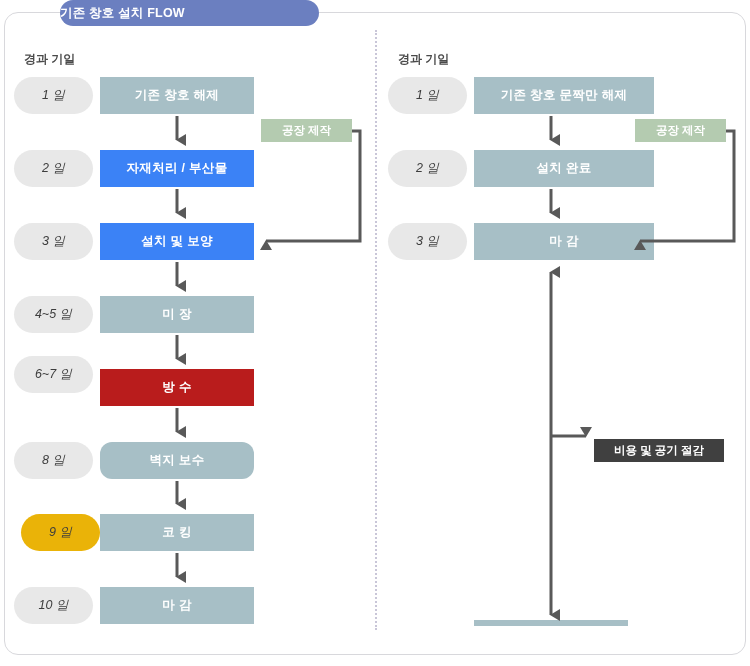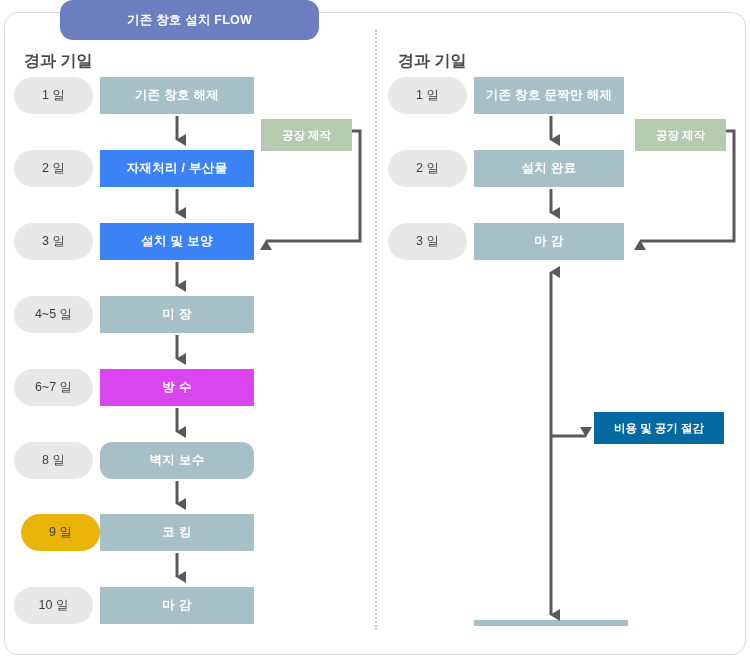--- a/index.html
+++ b/index.html
@@ -24,71 +24,72 @@
 
   
   .divider{
     position:absolute;left:375px;top:30px;
     width:0;height:600px;
     border-left:2px dotted #c9c6d8;
   }
 
   
   .header-pill{
-    position:absolute;top:0;height:40px;
+    position:absolute;top:0;height:26px;
     border-radius:13px;
-    display:flex;align-items:center;justify-content:center;
+    display:flex;align-items:center;
     color:#ffffff;font-size:12.5px;font-weight:bold;
     letter-spacing:0.2px;
     box-sizing:border-box;
   }
   .header-pill.left{left:60px;width:259px;background:#6b7fc0;}
   .header-pill.right{left:431px;width:259px;background:#9a79c2;}
 
   
   .col{position:absolute;top:0;}
   .col.left{left:0;}
   .col.right{left:374px;}
 
   .caption{
     position:absolute;
-    font-size:16px;color:#4a4a4a;font-weight:bold;
+    font-size:12px;color:#4a4a4a;font-weight:bold;
     white-space:nowrap;
   }
 
   
   .day-pill{
     position:absolute;
     width:79px;height:37px;
     background:#e8e8e8;
     border-radius:19px;
     display:flex;align-items:center;justify-content:center;
     font-size:12.5px;color:#3d3d3d;
     box-sizing:border-box;
+    font-style:italic;
   }
 
   
   .step-box{
     position:absolute;
     height:37px;
     background:#a7bfc6;
     display:flex;align-items:center;justify-content:center;
     color:#ffffff;font-size:12.5px;font-weight:bold;
     letter-spacing:0.3px;
     box-sizing:border-box;
   }
   .step-box.left{left:100px;width:154px;}
-  .step-box.right{left:100px;width:150px;}
+  .step-box.right{left:100px;width:180px;}
 
   
   .spaced{letter-spacing:0.3px;}
 
   
   .green-tag{
-    position:absolute;height:32px;
+    position:absolute;height:23px;
     background:#b4cbb0;
     display:flex;align-items:center;justify-content:center;
     color:#ffffff;font-size:11.5px;font-weight:bold;
     box-sizing:border-box;
   }
 
   
   .overlay{
     position:absolute;left:0;top:0;width:750px;height:666px;
     pointer-events:none;
@@ -120,22 +121,22 @@
 
     <div class="day-pill" style="left: 14px; top: 150px; background: rgb(232, 232, 232);">2 일</div>
     <div class="step-box left" style="top: 150px; background: #3b82f6;">자재처리 / 부산물</div>
 
     <div class="day-pill" style="left: 14px; top: 223px; background: rgb(232, 232, 232);">3 일</div>
     <div class="step-box left" style="top: 223px; background: #3b82f6;">설치 및 보양</div>
 
     <div class="day-pill" style="left: 14px; top: 296px; background: rgb(232, 232, 232);">4~5 일</div>
     <div class="step-box left spaced" style="top: 296px; background: rgb(167, 191, 198);">미      장</div>
 
-    <div class="day-pill" style="left: 14px; top: 369px; background: rgb(232, 232, 232);">6~7 일</div>
-    <div class="step-box left spaced" style="top: 369px; background: #d946ef;">방      수</div>
+    <div class="day-pill" style="left: 14px; top: 356px; background: rgb(232, 232, 232);">6~7 일</div>
+    <div class="step-box left spaced" style="top: 369px; background: #b91c1c;">방      수</div>
 
     <div class="day-pill" style="left: 14px; top: 442px; background: rgb(232, 232, 232);">8 일</div>
     <div class="step-box left" style="top: 442px; background: rgb(167, 191, 198); border-radius: 12px;">벽지 보수</div>
 
     <div class="day-pill" style="left: 21px; top: 514px; background: #eab308;">9 일</div>
     <div class="step-box left spaced" style="top: 514px; background: rgb(167, 191, 198);">코      킹</div>
 
     <div class="day-pill" style="left: 14px; top: 587px; background: rgb(232, 232, 232);">10 일</div>
     <div class="step-box left spaced" style="top: 587px; background: rgb(167, 191, 198);">마      감</div>
 
@@ -149,21 +150,21 @@
     <div class="step-box right" style="top: 77px; background: rgb(167, 191, 198);">기존 창호 문짝만 해제</div>
 
     <div class="day-pill" style="left: 14px; top: 150px; background: rgb(232, 232, 232);">2 일</div>
     <div class="step-box right" style="top: 150px; background: rgb(167, 191, 198);">설치 완료</div>
 
     <div class="day-pill" style="left: 14px; top: 223px; background: rgb(232, 232, 232);">3 일</div>
     <div class="step-box right spaced" style="top: 223px; background: rgb(167, 191, 198);">마      감</div>
 
     <div class="green-tag" style="left: 261px; top: 119px; width: 91px; background: rgb(180, 203, 176);">공장 제작</div>
 
-    <div class="green-tag" style="left: 220px; top: 412px; width: 130px; background: #0369a1;">비용 및 공기 절감</div>
+    <div class="green-tag" style="left: 220px; top: 439px; width: 130px; background: #404040;">비용 및 공기 절감</div>
 
     <div class="bottom-bar" style="left: 100px; top: 620px; width: 154px; background: rgb(167, 191, 198);"></div>
   </div>
 
   <svg class="overlay" viewBox="0 0 750 666">
     <defs>
       <marker id="arrowDown" markerWidth="12" markerHeight="10" refX="6" refY="9" orient="auto" markerUnits="userSpaceOnUse">
         <path d="M0,0 L12,0 L6,10 Z" fill="#595959"></path>
       </marker>
       <marker id="arrowUp" markerWidth="12" markerHeight="10" refX="6" refY="9" orient="auto" markerUnits="userSpaceOnUse">

